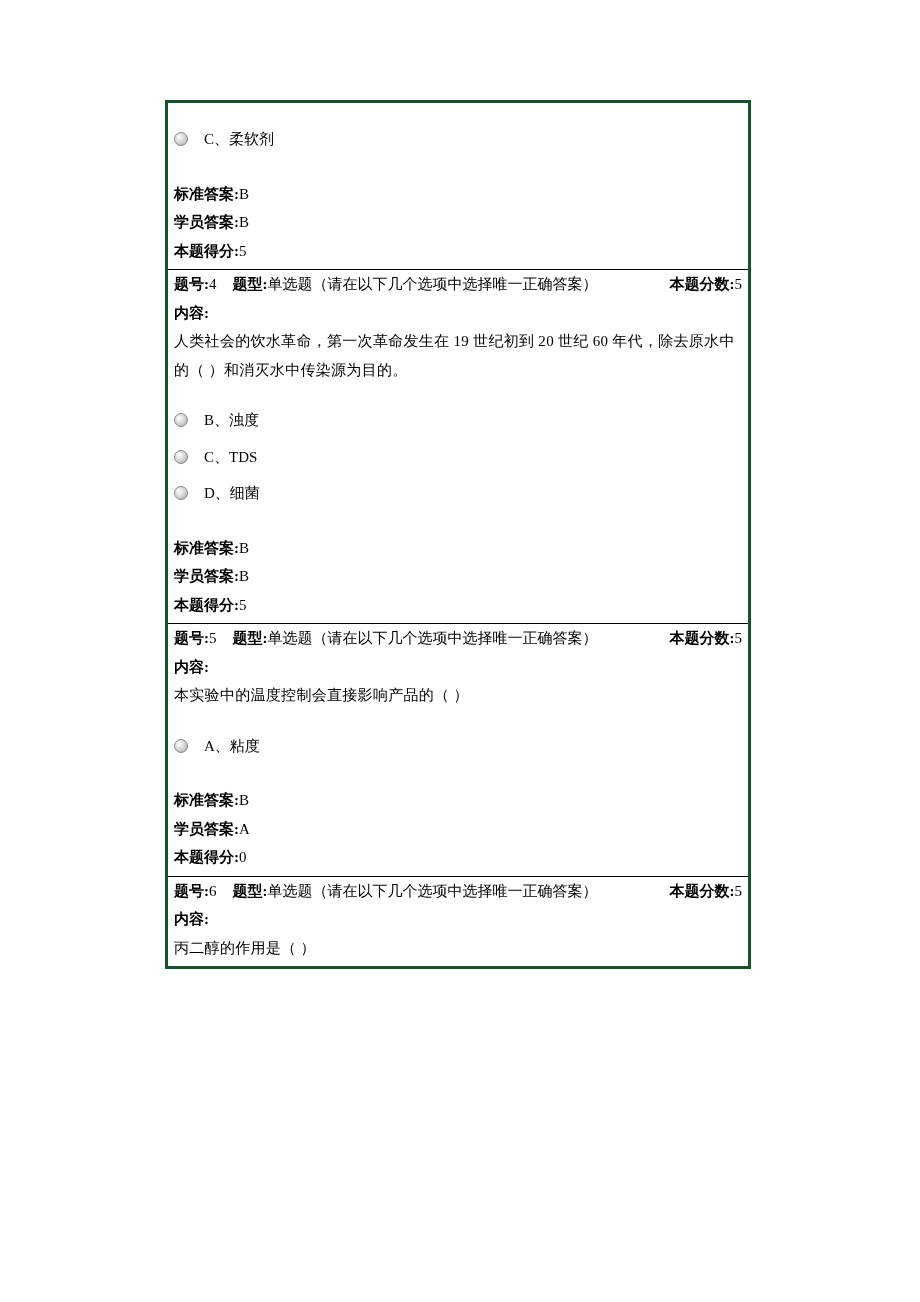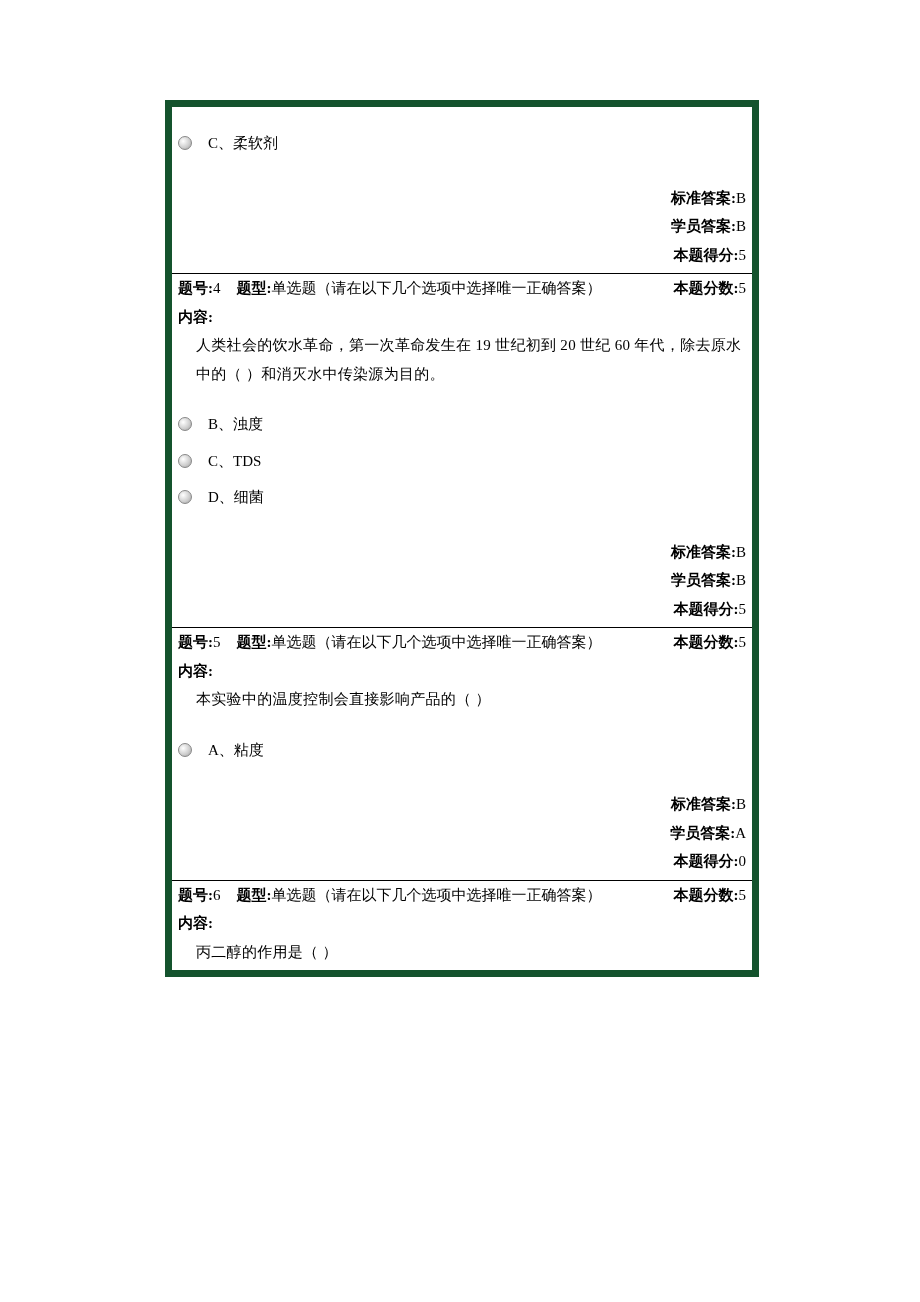--- a/index.html
+++ b/index.html
@@ -9,21 +9,21 @@
       margin: 0;
       padding: 0;
       width: 920px;
       line-height: 1.9;
       color: #000;
     }
     .page-wrap {
       padding: 100px 165px 0 165px;
     }
     .doc-border {
-      border: 7px solid #14532d;
+      border: 3px solid #14532d;
       width: 580px;
     }
     .q-block {
       border-bottom: 1px solid #000;
     }
     .q-block:last-child {
       border-bottom: none;
     }
     .q-inner {
       padding: 0 6px 4px 6px;
@@ -43,23 +43,23 @@
       display: inline-block;
       flex-shrink: 0;
     }
     .header-line {
       display: flex;
       gap: 16px;
       justify-content: space-between;
     }
     .header-line .spacer { flex: 1; }
     .bold { font-weight: bold; }
-    .content-text { letter-spacing: 0.3px; margin-left: 18px; }
+    .content-text { letter-spacing: 0.3px; }
     .options-gap { padding: 14px 0 6px 0; }
-    .ans-gap { padding-top: 12px; text-align: right; }
+    .ans-gap { padding-top: 12px; }
   </style>
 </head>
 <body>
 
 <div class="page-wrap">
   <div class="doc-border" id="doc">
       <div class="q-block">
         <div class="q-inner">
           <div class="options-gap">
             <div class="opt-row">

